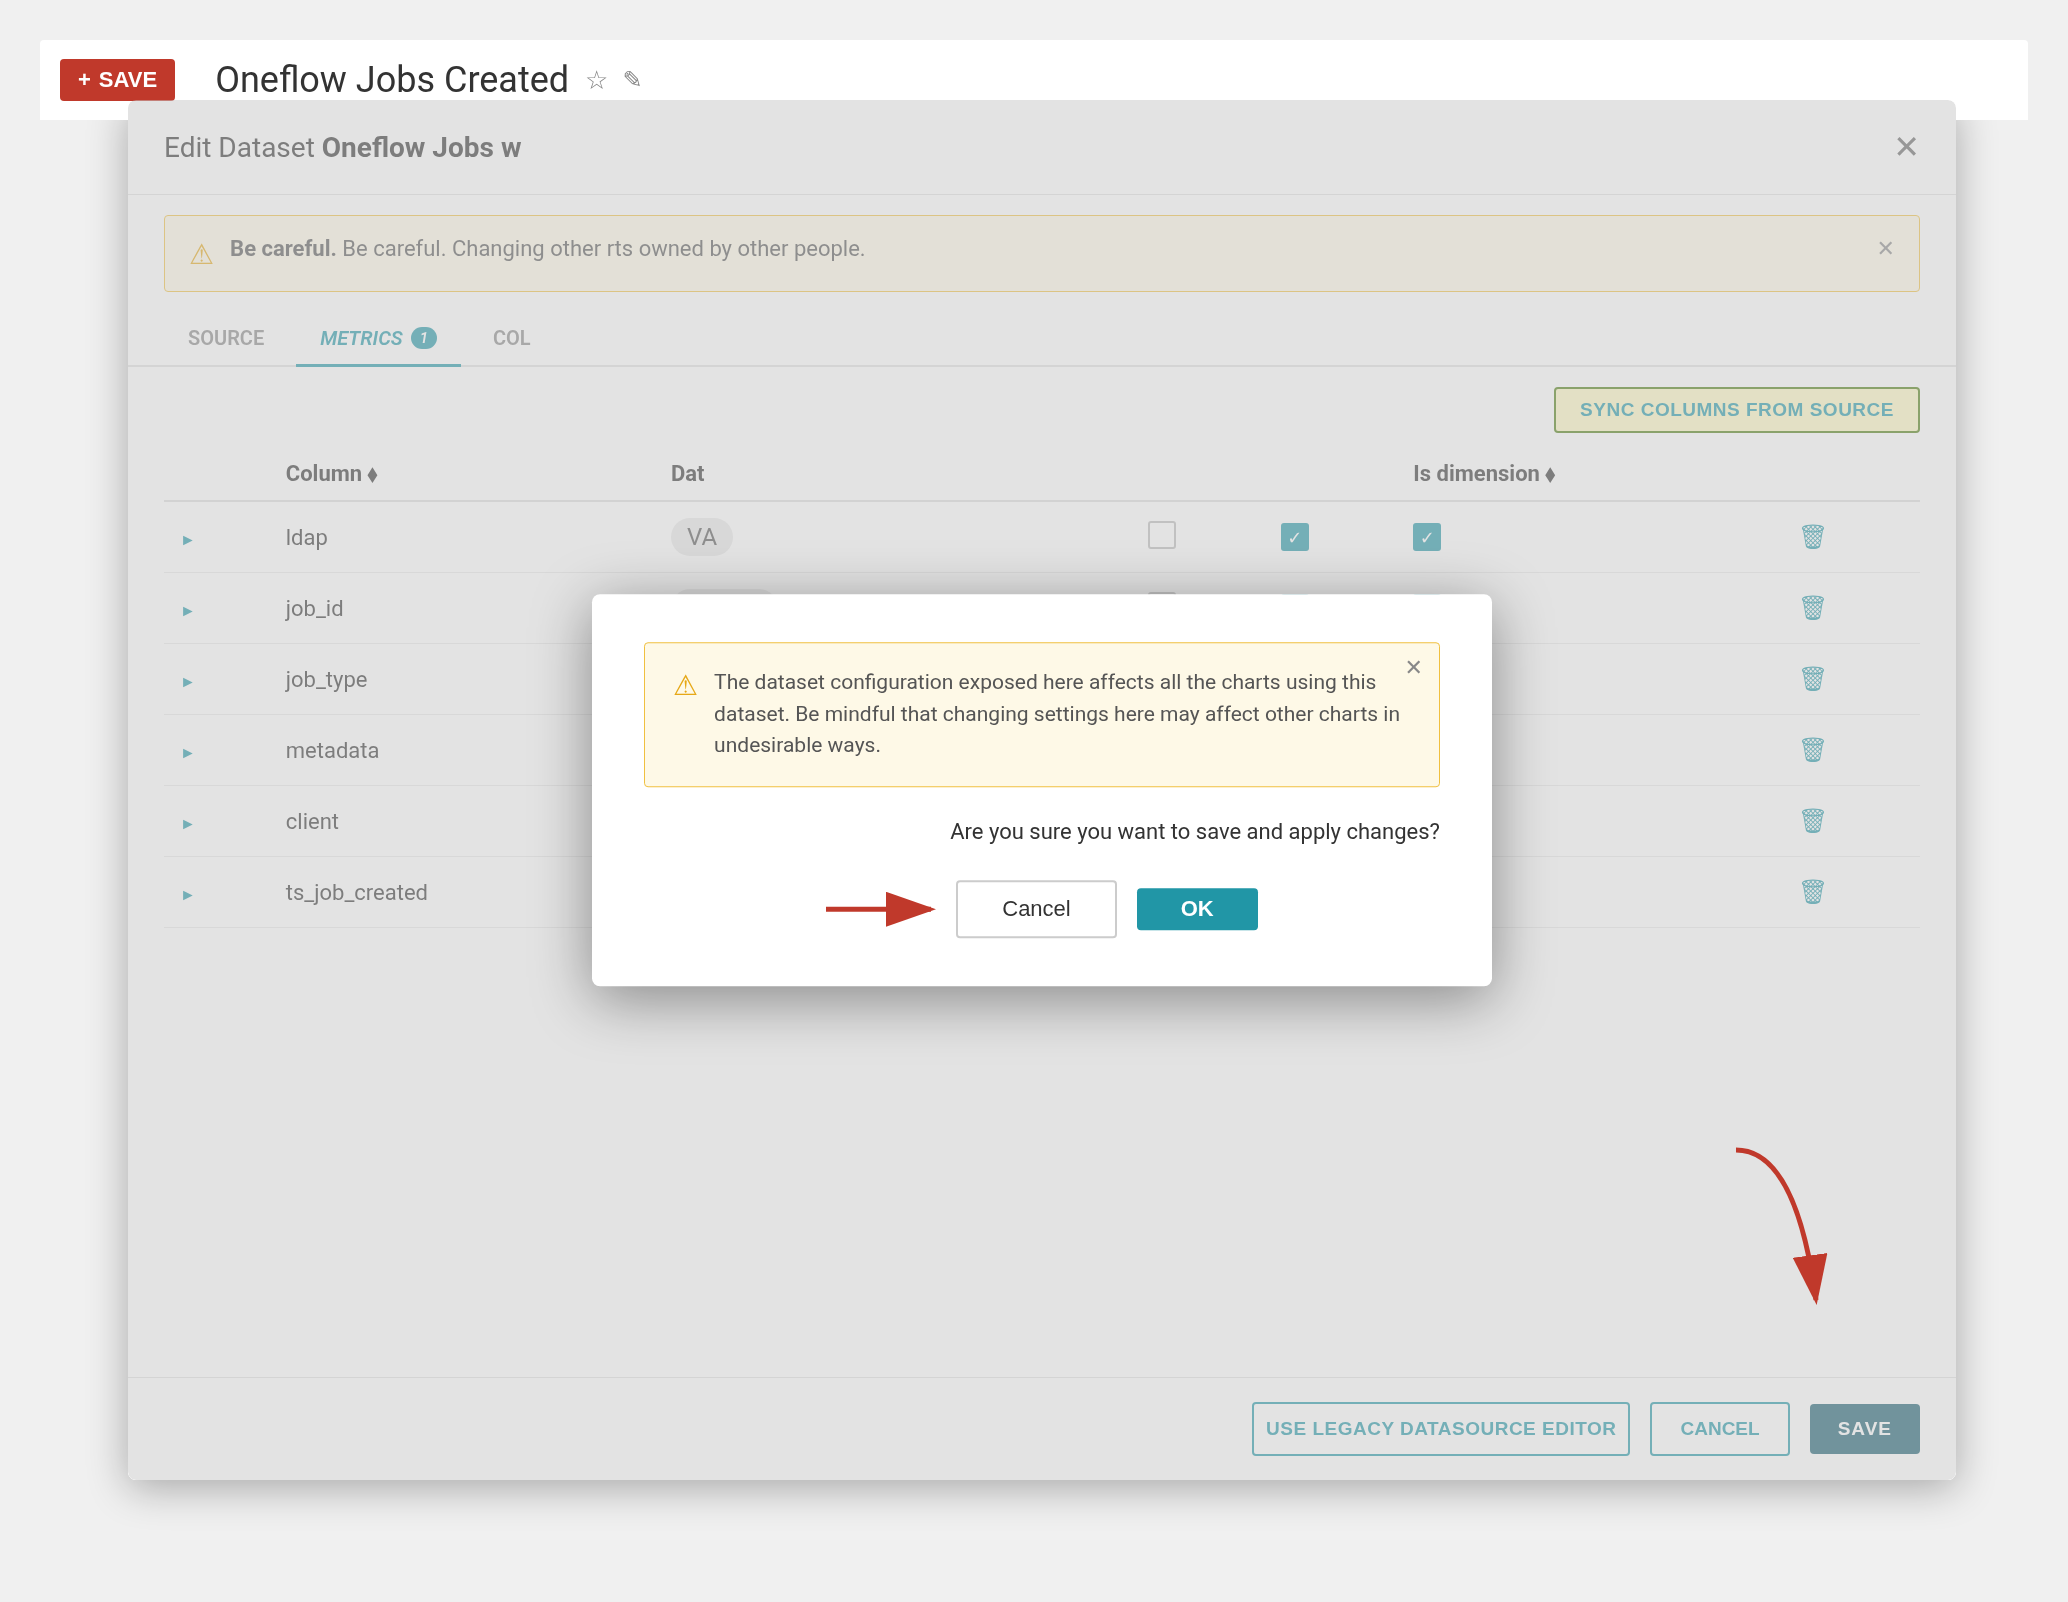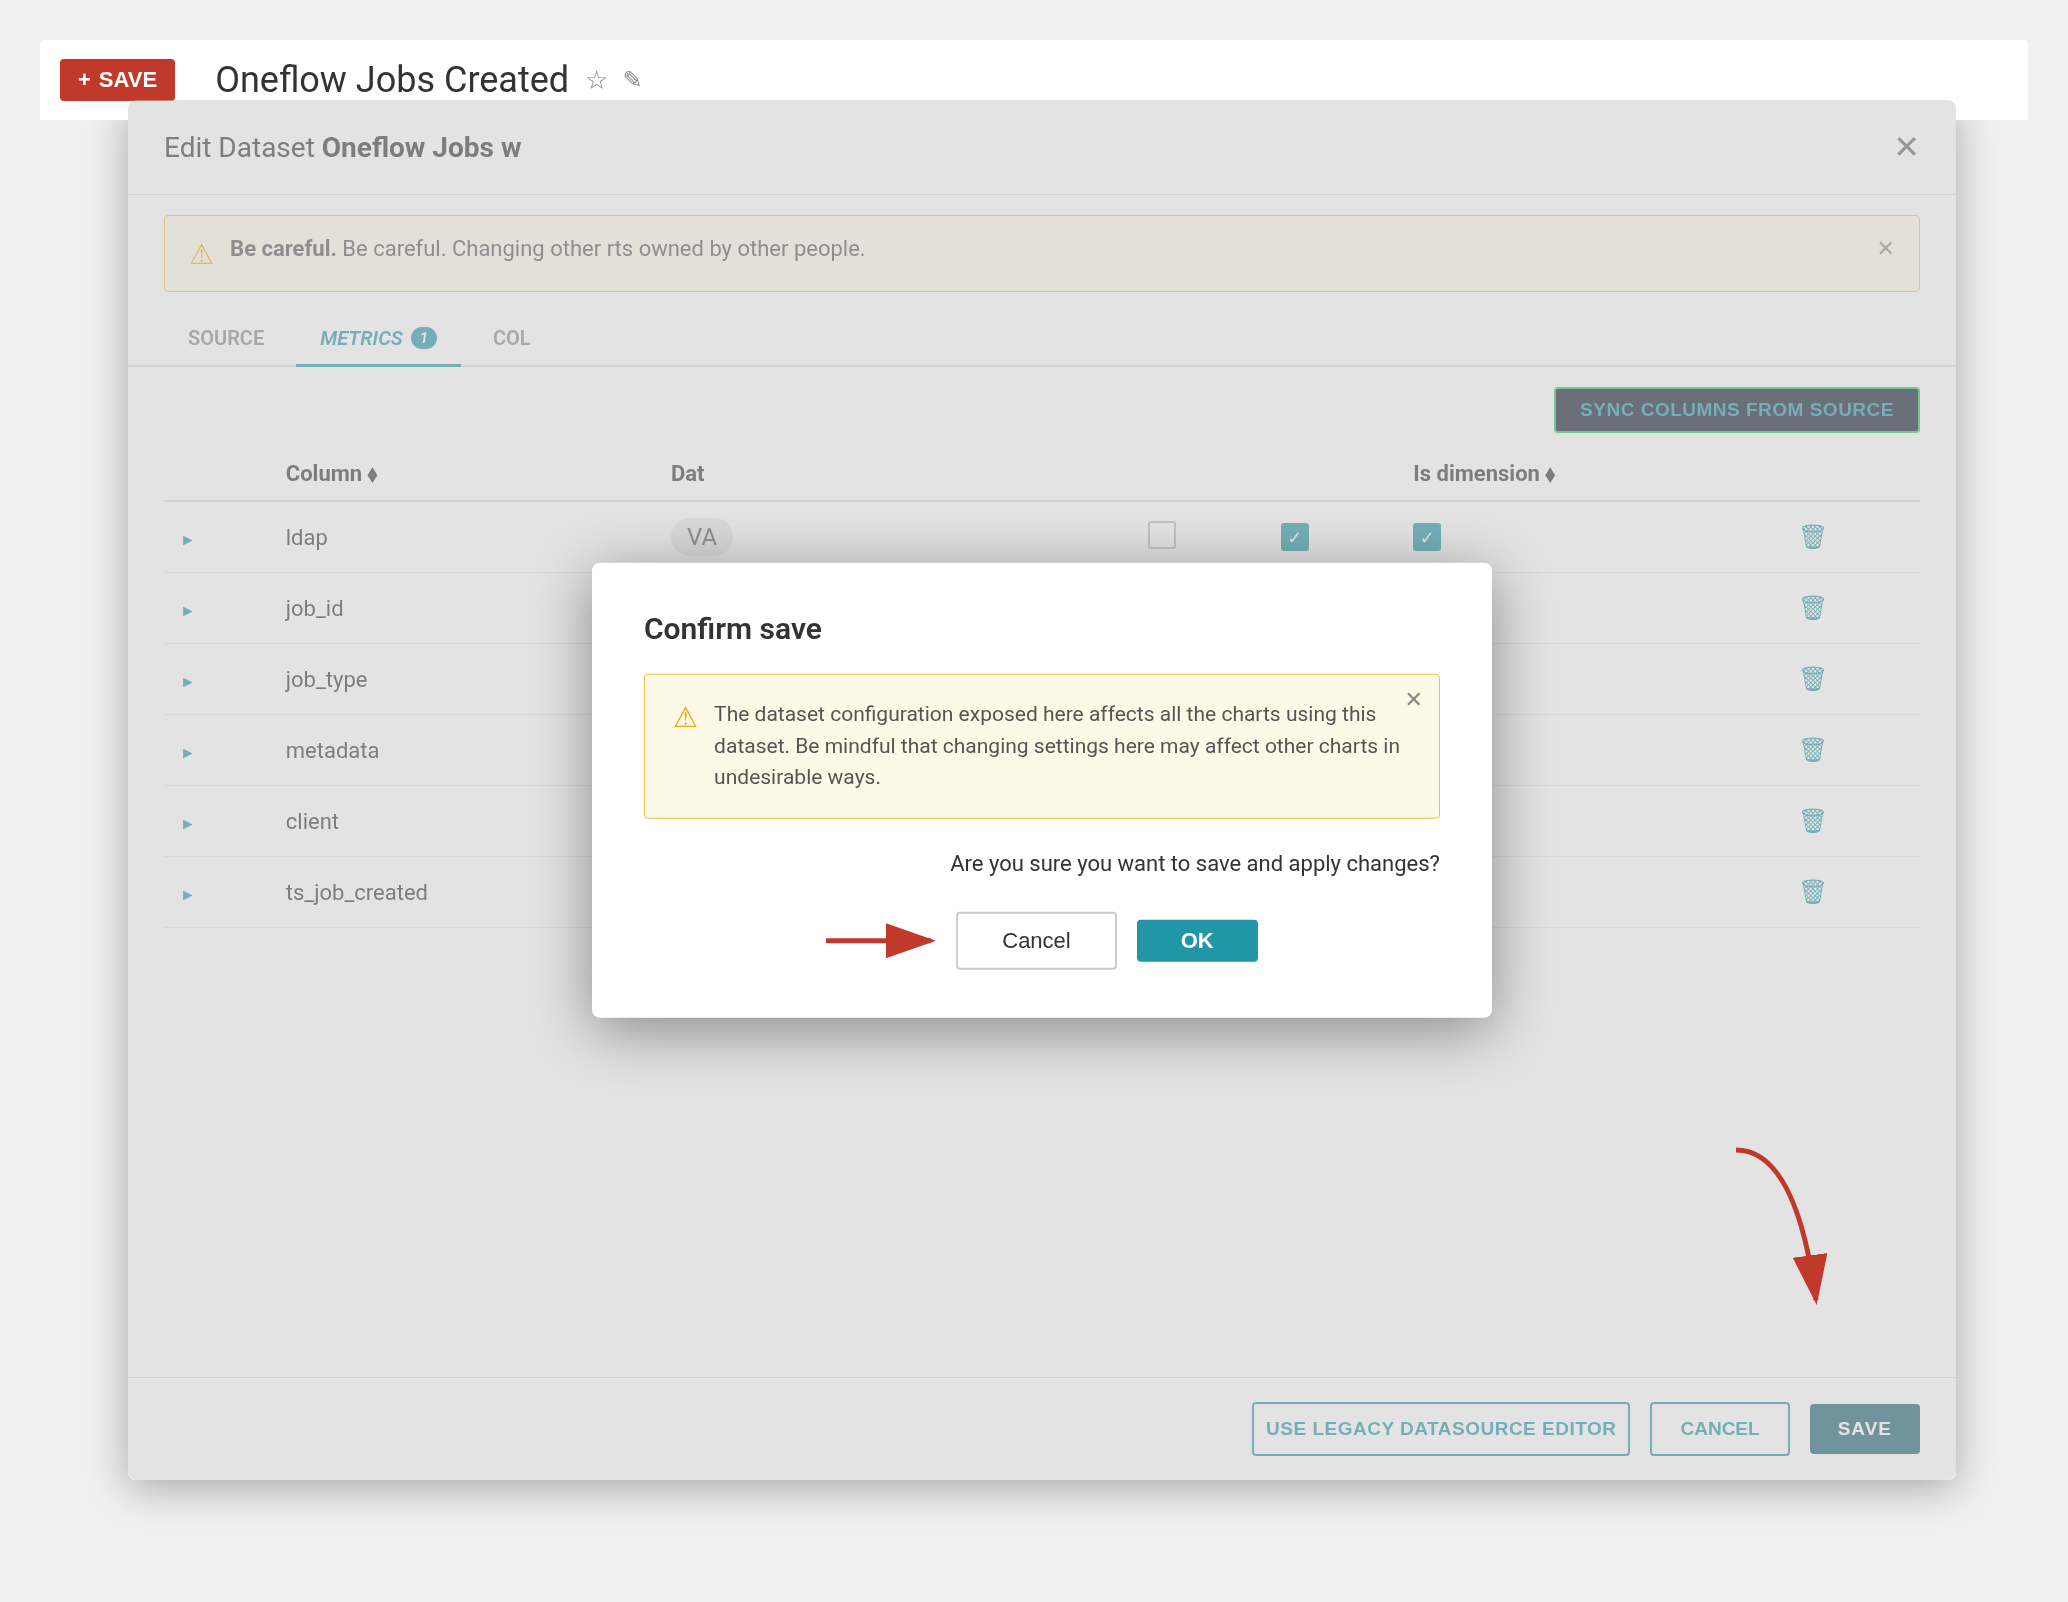--- a/index.html
+++ b/index.html
@@ -147,22 +147,22 @@
       padding: 2px 9px;
     }
 
     
     .table-area {
       padding: 20px 36px;
     }
 
     .sync-btn {
       float: right;
-      background: #0f172a;
-      border: 2px solid #22c55e;
+      background: #fef9c3;
+      border: 2px solid #4d7c0f;
       color: #2196a6;
       padding: 10px 24px;
       font-size: 19px;
       font-weight: 600;
       border-radius: 4px;
       cursor: pointer;
       letter-spacing: 0.5px;
     }
 
     .data-table {
@@ -486,21 +486,20 @@
 
   <div class="dim-overlay"></div>
 
   <div class="edit-modal-footer">
     <button class="footer-btn-legacy">USE LEGACY DATASOURCE EDITOR</button>
     <button class="footer-btn-cancel">CANCEL</button>
     <button class="footer-btn-save">SAVE</button>
   </div>
 
   <div class="confirm-dialog">
-    <div class="confirm-title">Confirm save</div>
 
     <div class="confirm-warning-box">
       <span class="warning-icon">⚠</span>
       <span class="confirm-warning-text">The dataset configuration exposed here affects all the charts using this dataset. Be mindful that changing settings here may affect other charts in undesirable ways.</span>
       <button class="confirm-warning-close">✕</button>
     </div>
 
     <div class="confirm-question">Are you sure you want to save and apply changes?</div>
 
     <div class="confirm-buttons">

